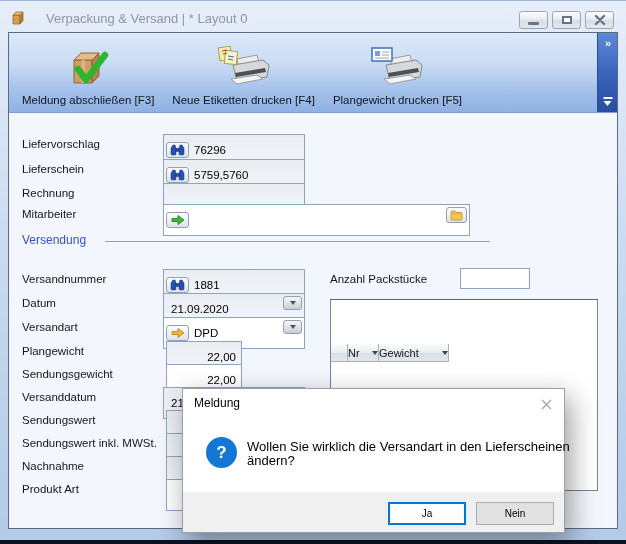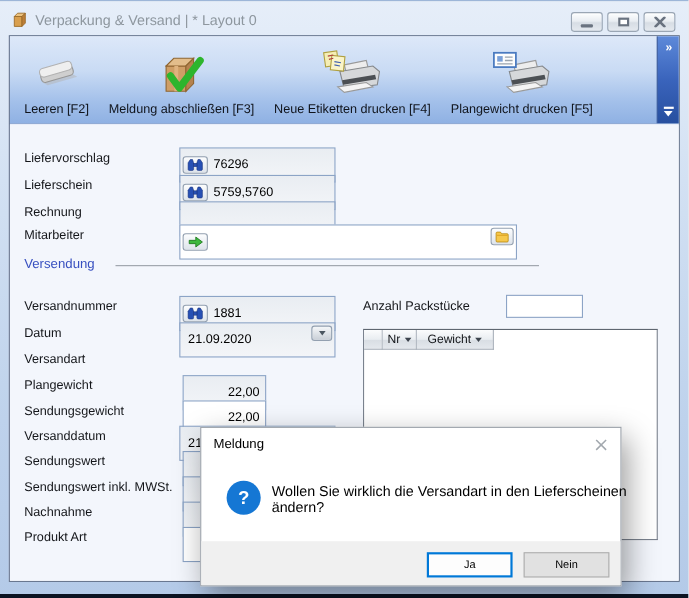--- a/index.html
+++ b/index.html
@@ -4,21 +4,21 @@
 <style>
   html,body{margin:0;padding:0;background:#e8e8e8;}
   *{box-sizing:border-box;}
   .window{
     position:relative;width:626px;height:544px;overflow:hidden;
     font-family:"Liberation Sans",sans-serif;
     background:linear-gradient(180deg,#e6eef9 0%,#d3e1f3 30%,#bed2ec 70%,#b4cae8 100%);
     border-top:1px solid #9db6d8;
   }
   
-  .titlebar{position:absolute;left:10px;top:6px;height:22px;display:flex;align-items:center;gap:5px;text-align:right;}
+  .titlebar{position:absolute;left:10px;top:6px;height:22px;display:flex;align-items:center;gap:19px;text-align:right;}
   .title-text{font-size:13px;color:#8e979f;white-space:nowrap;}
   .win-controls{position:absolute;right:12px;top:10px;display:flex;gap:4px;}
   .win-btn{width:29px;height:18px;border:1px solid #9aa6b4;border-radius:3px;
     background:linear-gradient(180deg,#fdfefe 0%,#e9edf2 45%,#d7dde4 55%,#e4e9ef 100%);
     display:flex;align-items:center;justify-content:center;box-shadow:inset 0 1px 0 #fff;}
   .glyph-min{width:11px;height:3px;background:#6a7380;border-radius:1px;margin-top:7px;}
   .glyph-max{width:10px;height:8px;border:2px solid #6a7380;background:#fff;}
   
   .client{position:absolute;left:8px;top:31px;width:610px;height:497px;
     border:1px solid #5a6a84;background:#f3f6fc;}
@@ -54,21 +54,21 @@
     background:linear-gradient(180deg,#fcfdfe,#dde3ea);display:flex;align-items:center;justify-content:center;}
   .section-title{position:absolute;left:13px;top:120px;font-size:12px;color:#3850c0;white-space:nowrap;}
   .section-line{position:absolute;left:96px;top:128px;width:385px;height:1px;background:#9aa0a8;}
   
   .anz-input{position:absolute;left:451px;top:155px;width:70px;height:21px;border:1px solid #8ca4c6;background:#fff;font-size:11.5px;padding:0 3px;font-family:"Liberation Sans",sans-serif;}
   .grid{position:absolute;left:321px;top:186px;width:268px;height:192px;background:#fff;
     border:1px solid #7a828e;border-top:1px solid #5e6670;}
   .grid-head{display:flex;height:18px;}
   .gh-cell{height:18px;border-right:1px solid #a8b0ba;border-bottom:1px solid #a8b0ba;
     background:linear-gradient(180deg,#fbfcfd 0%,#e9edf1 50%,#d9dee4 55%,#e4e8ed 100%);
-    display:flex;align-items:center;justify-content:center;gap:4px;font-size:11px;color:#14161a;}
+    display:flex;align-items:center;justify-content:space-between;gap:4px;font-size:11px;color:#14161a;margin-top:44px;}
   .gh-corner{width:17px;}
   .gh-nr{width:31px;}
   .gh-gewicht{width:70px;}
   .sort-tri{width:0;height:0;border-left:3px solid transparent;border-right:3px solid transparent;border-top:4px solid #3c434c;}
   
   .frame-dark{position:absolute;left:0;right:0;bottom:0;height:4px;background:#0b1322;}
   
   .dialog{position:absolute;left:182px;top:387px;width:383px;height:145px;background:#fff;
     border:1px solid #99a0a8;box-shadow:5px 10px 26px rgba(0,0,0,.40);z-index:50;}
   .dlg-title{position:absolute;left:11px;top:7px;font-size:12px;color:#000;}
@@ -106,32 +106,20 @@
     <div class="win-btn">
       <svg width="12" height="10" viewBox="0 0 12 10">
         <path d="M2 1 L10 9 M10 1 L2 9" stroke="#6a7380" stroke-width="2.4" stroke-linecap="round"></path>
       </svg>
     </div>
   </div>
 
   <div class="client">
 
     <div class="toolbar">
-      <div class="tb-item">
-        <div class="tb-icon">
-          <svg width="46" height="38" viewBox="0 0 46 38">
-            <g transform="rotate(-16 23 19)">
-              <path d="M9 22 L37 22 L41 26 L13 26 Z" fill="#b4b4b4" opacity="0.5"></path>
-              <rect x="9" y="14" width="30" height="9" rx="3.5" fill="#cfcfcf" stroke="#969696"></rect>
-              <rect x="9" y="10" width="30" height="8" rx="3.5" fill="#efefef" stroke="#b2b2b2"></rect>
-            </g>
-          </svg>
-        </div>
-        <div class="tb-label">Leeren [F2]</div>
-      </div>
       <div class="tb-item">
         <div class="tb-icon">
           <svg width="48" height="44" viewBox="0 0 48 44">
             <polygon points="10,14 28,14 28,37 10,37" fill="#cf9e66" stroke="#8f6530"></polygon>
             <polygon points="10,14 17,7 35,7 28,14" fill="#e3bd8b" stroke="#8f6530"></polygon>
             <polygon points="28,14 35,7 35,30 28,37" fill="#b5824e" stroke="#8f6530"></polygon>
             <rect x="17.5" y="14" width="3.5" height="23" fill="#dfb27e"></rect>
             <path d="M14 23 L22 34 L41 9" fill="none" stroke="#2db52d" stroke-width="6.5" stroke-linecap="round" stroke-linejoin="round"></path>
           </svg>
         </div>
@@ -253,20 +241,31 @@
 
       <div class="lbl" style="top:180px">Datum</div>
       <div class="field" style="top:180px">
         <span class="val">21.09.2020</span>
         <span class="ddbtn">
             <span class="tri-dn"></span>
           </span>
       </div>
 
       <div class="lbl" style="top:204px">Versandart</div>
+      <div class="field white" style="top:204px">
+        <span class="ibtn">
+          <svg width="14" height="12" viewBox="0 0 14 12">
+              <path d="M1 4.5 H7 V1.5 L13 6 L7 10.5 V7.5 H1 Z" fill="#f5b63c" stroke="#b87a18" stroke-width="0.8"></path>
+            </svg>
+        </span>
+        <span class="val">DPD</span>
+        <span class="ddbtn">
+            <span class="tri-dn"></span>
+          </span>
+      </div>
 
       <div class="lbl" style="top:228px">Plangewicht</div>
       <div class="field num" style="top:228px;left:157px;width:76px">
         <span>22,00</span>
       </div>
 
       <div class="lbl" style="top:251px">Sendungsgewicht</div>
       <div class="field num white" style="top:251px;left:157px;width:76px">
         <span>22,00</span>
       </div>

